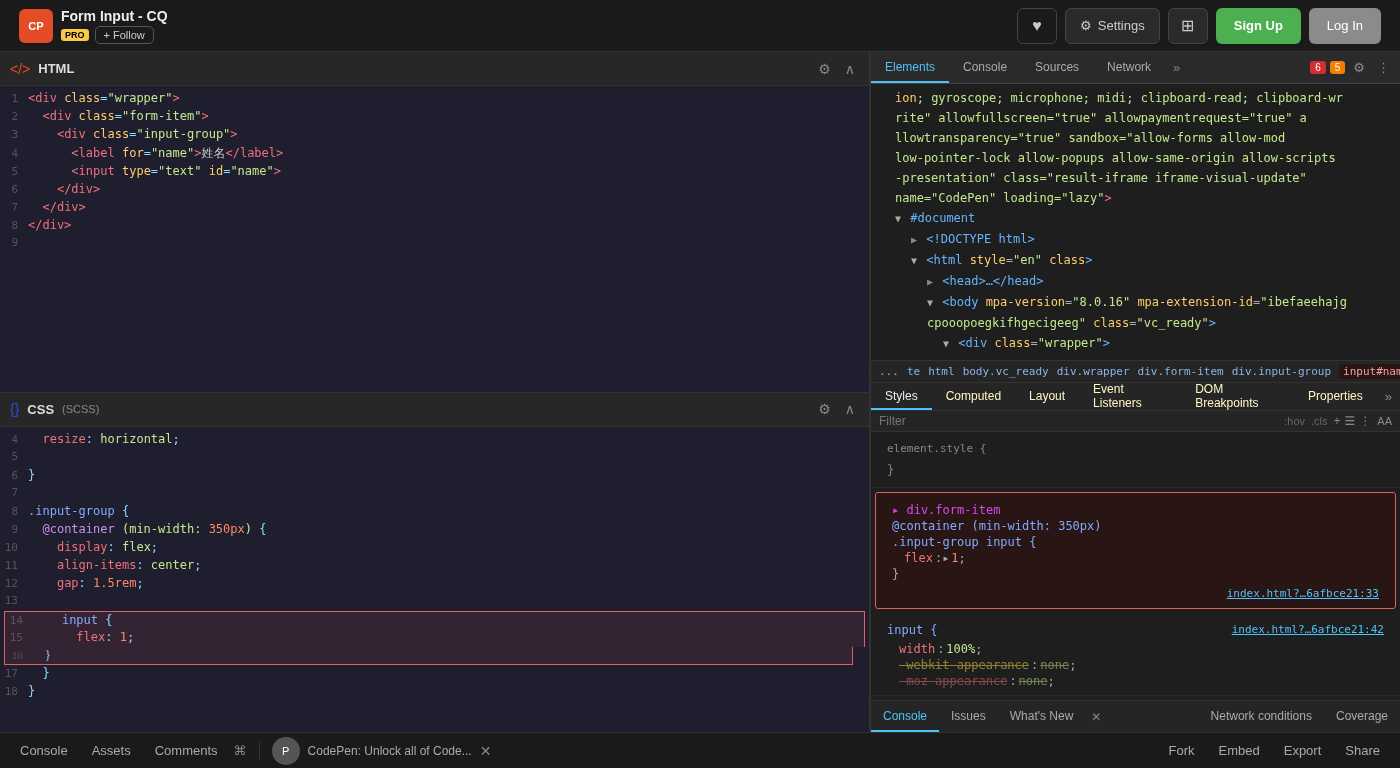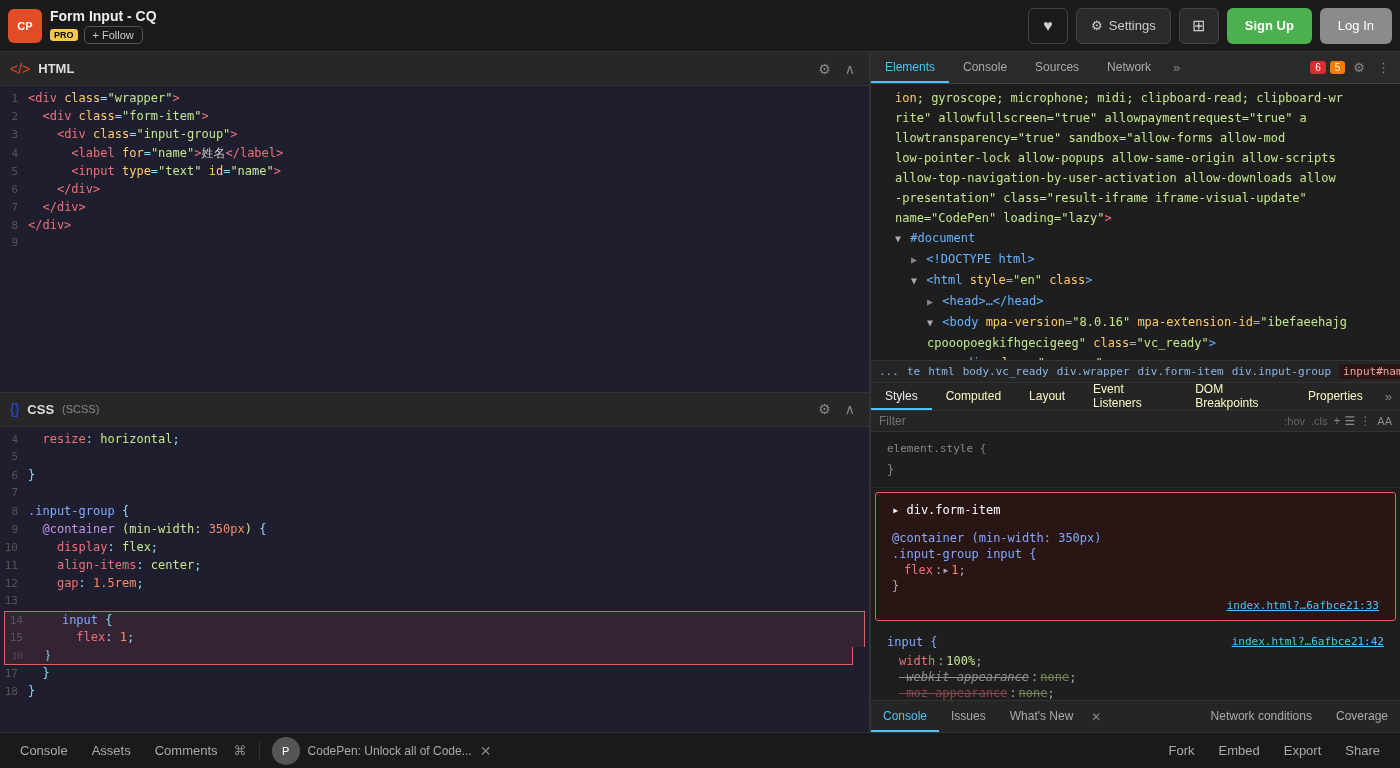--- a/index.html
+++ b/index.html
@@ -1,21 +1,21 @@
 <!DOCTYPE html>
 <html><head>
   <meta charset="utf-8">
   <style>
     * { box-sizing: border-box; margin: 0; padding: 0; }
     body { font-family: 'Segoe UI', Arial, sans-serif; background: #1e1e1e; color: #ccc; font-size: 13px; overflow: hidden; width: 1400px; height: 768px; }
 
     
     #top-bar {
       display: flex; align-items: center; background: #1a1a1a; height: 52px;
-      border-bottom: 1px solid #333; padding: 0 8px; gap: 8px;
+      border-bottom: 1px solid #333; padding: 0 19px; gap: 8px;
     }
     #app-logo {
       width: 34px; height: 34px; background: #e34c26; border-radius: 6px;
       display: flex; align-items: center; justify-content: center;
       font-weight: bold; font-size: 11px; color: white; flex-shrink: 0;
     }
     #app-title-block { display: flex; flex-direction: column; margin-right: 8px; }
     #app-title { font-size: 14px; color: #eee; font-weight: 600; }
     #app-subtitle-row { display: flex; align-items: center; gap: 6px; margin-top: 2px; }
     #pro-badge {
@@ -462,21 +462,20 @@
         <button class="dt-icon-btn">⚙</button>
         <button class="dt-icon-btn">⋮</button>
       </div>
     </div>
 
     <div id="dom-tree">
         <div class="dom-line"><span class="dom-indent" style="width:0px;display:inline-block;"></span><span class="dom-attr-name">ion</span><span class="dom-attr-val">; gyroscope; microphone; midi; clipboard-read; clipboard-wr</span></div>
         <div class="dom-line"><span class="dom-indent" style="width:0px;display:inline-block;"></span><span class="dom-attr-val">rite" allowfullscreen="true" allowpaymentrequest="true" a</span></div>
         <div class="dom-line"><span class="dom-indent" style="width:0px;display:inline-block;"></span><span class="dom-attr-val">llowtransparency="true" sandbox="allow-forms allow-mod</span></div>
         <div class="dom-line"><span class="dom-indent" style="width:0px;display:inline-block;"></span><span class="dom-attr-val">low-pointer-lock allow-popups allow-same-origin allow-scripts</span></div>
-        <div class="dom-line"><span class="dom-indent" style="width:0px;display:inline-block;"></span><span class="dom-attr-val">allow-top-navigation-by-user-activation allow-downloads allow</span></div>
         <div class="dom-line"><span class="dom-indent" style="width:0px;display:inline-block;"></span><span class="dom-attr-val">-presentation" class="result-iframe iframe-visual-update"</span></div>
         <div class="dom-line"><span class="dom-indent" style="width:0px;display:inline-block;"></span><span class="dom-attr-val">name="CodePen" loading="lazy"</span><span class="tag">&gt;</span></div>
         <div class="dom-line"><span class="dom-indent" style="width:0px;display:inline-block;"></span><span class="triangle triangle-open">▼</span> <span class="dom-tag">#document</span></div>
         <div class="dom-line"><span class="dom-indent" style="width:16px;display:inline-block;"></span><span class="triangle">▶</span> <span class="dom-tag">&lt;!DOCTYPE html&gt;</span></div>
         <div class="dom-line"><span class="dom-indent" style="width:16px;display:inline-block;"></span><span class="triangle triangle-open">▼</span> <span class="dom-tag">&lt;html</span> <span class="dom-attr-name">style</span><span class="dom-eq">=</span><span class="dom-attr-val">"en"</span> <span class="dom-attr-name">class</span><span class="dom-tag">&gt;</span></div>
         <div class="dom-line"><span class="dom-indent" style="width:32px;display:inline-block;"></span><span class="triangle">▶</span> <span class="dom-tag">&lt;head&gt;</span><span class="dom-tag">…&lt;/head&gt;</span></div>
         <div class="dom-line"><span class="dom-indent" style="width:32px;display:inline-block;"></span><span class="triangle triangle-open">▼</span> <span class="dom-tag">&lt;body</span> <span class="dom-attr-name">mpa-version</span><span class="dom-eq">=</span><span class="dom-attr-val">"8.0.16"</span> <span class="dom-attr-name">mpa-extension-id</span><span class="dom-eq">=</span><span class="dom-attr-val">"ibefaeehajg</span></div>
         <div class="dom-line"><span class="dom-indent" style="width:32px;display:inline-block;"></span><span class="dom-attr-val">cpooopoegkifhgecigeeg"</span> <span class="dom-attr-name">class</span><span class="dom-eq">=</span><span class="dom-attr-val">"vc_ready"</span><span class="dom-tag">&gt;</span></div>
         <div class="dom-line"><span class="dom-indent" style="width:48px;display:inline-block;"></span><span class="triangle triangle-open">▼</span> <span class="dom-tag">&lt;div</span> <span class="dom-attr-name">class</span><span class="dom-eq">=</span><span class="dom-attr-val">"wrapper"</span><span class="dom-tag">&gt;</span></div>
       </div>
@@ -525,21 +524,21 @@
 
       <div class="style-block">
         <div class="style-block-header">
           <span class="element-style-header">element.style {</span>
         </div>
         <div style="padding:0 8px 4px 8px;color:#888;">}</div>
       </div>
 
       <div class="style-block style-highlighted-block">
         <div style="padding:4px 8px;">
-          <div style="color:#ffffff;font-size:12px;margin-bottom:14px;">▸ div.form-item</div>
+          <div style="color:#d946ef;font-size:12px;margin-bottom:2px;">▸ div.form-item</div>
           <div style="color:#82aaff;font-size:12px;margin-bottom:2px;">@container (min-width: 350px)</div>
           <div style="color:#82aaff;font-size:12px;margin-bottom:2px;">.input-group input {</div>
           <div style="display:flex;align-items:baseline;padding-left:12px;">
             <span style="color:#f07178;">flex</span>
             <span style="color:#aaa;padding:0 2px;">:▸</span>
             <span style="color:#f78c6c;">1</span>
             <span style="color:#aaa;">;</span>
           </div>
           <div style="color:#aaa;font-size:12px;margin-top:2px;">}</div>
         </div>
@@ -553,21 +552,21 @@
           <span style="color:#82aaff;">input {</span>
           <span style="color:#4fc3f7;font-size:11px;text-decoration:underline;cursor:pointer;">index.html?…6afbce21:42</span>
         </div>
         <div style="display:flex;align-items:baseline;padding:1px 0 1px 20px;">
           <span style="color:#f07178;">width</span>
           <span style="color:#aaa;padding:0 2px;">:</span>
           <span style="color:#c3e88d;">100%</span>
           <span style="color:#aaa;">;</span>
         </div>
         <div style="display:flex;align-items:baseline;padding:1px 0 1px 20px;">
-          <span style="color:#ffffff;text-decoration:line-through;opacity:0.5;font-style:italic;">-webkit-appearance</span>
+          <span style="color:#fde047;text-decoration:line-through;opacity:0.5;">-webkit-appearance</span>
           <span style="color:#aaa;padding:0 2px;">:</span>
           <span style="color:#c3e88d;text-decoration:line-through;opacity:0.5;">none</span>
           <span style="color:#aaa;">;</span>
         </div>
         <div style="display:flex;align-items:baseline;padding:1px 0 1px 20px;">
           <span style="color:#f07178;text-decoration:line-through;opacity:0.5;">-moz-appearance</span>
           <span style="color:#aaa;padding:0 2px;">:</span>
           <span style="color:#c3e88d;text-decoration:line-through;opacity:0.5;">none</span>
           <span style="color:#aaa;">;</span>
         </div>

